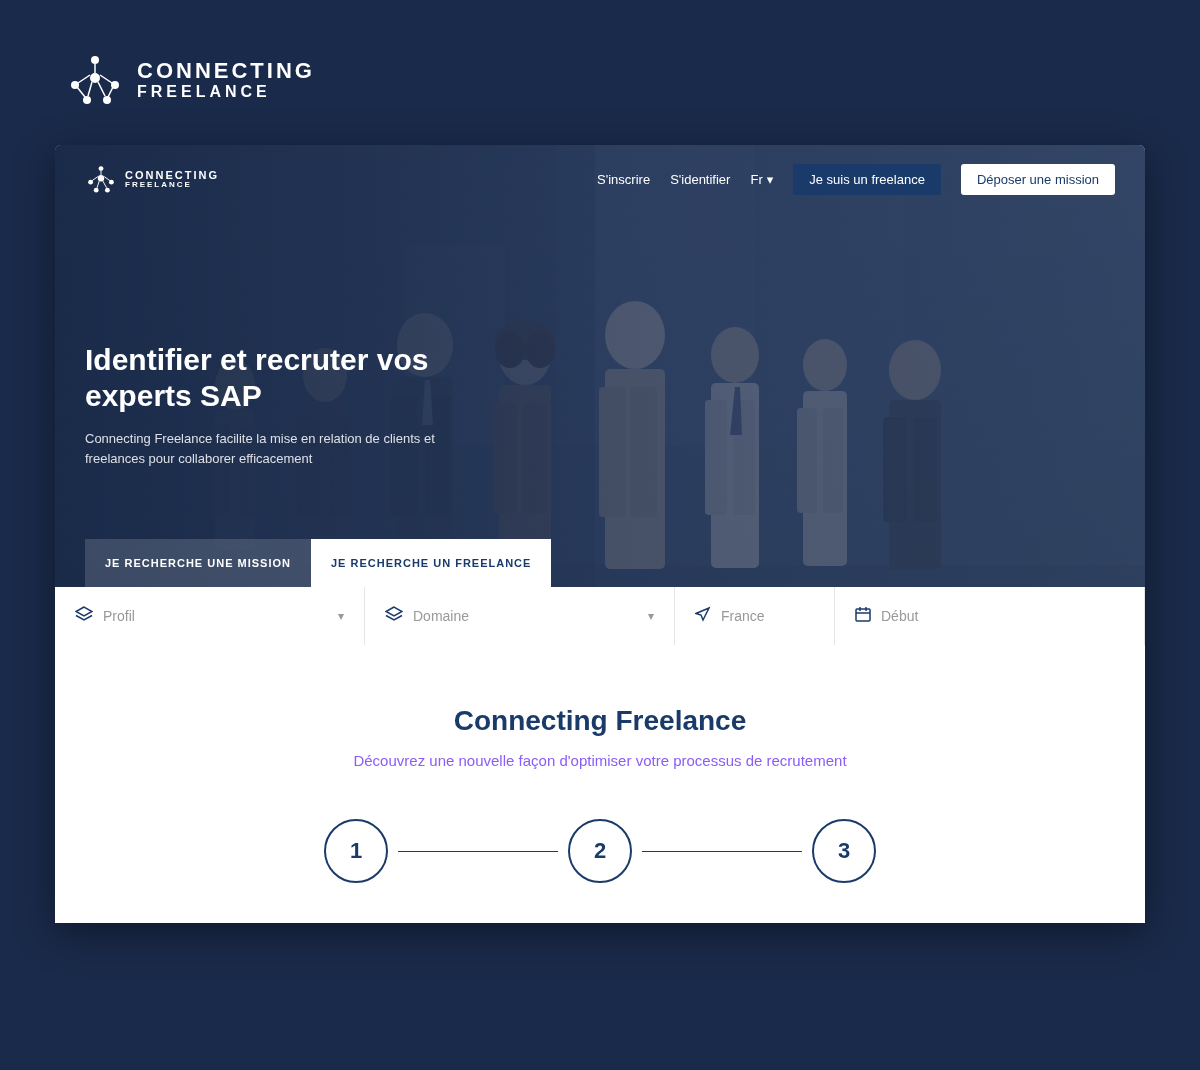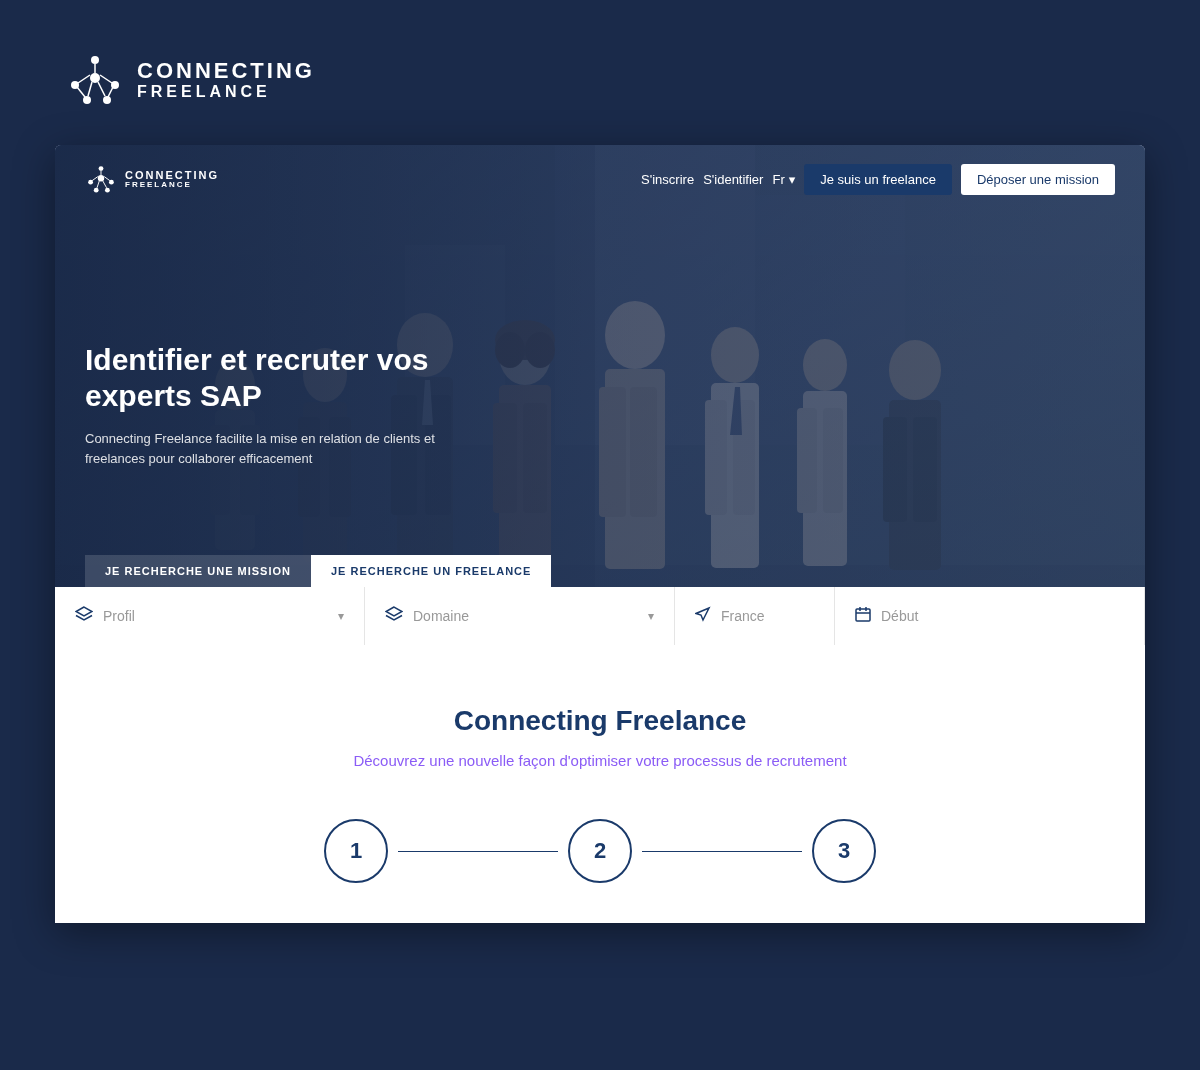--- a/index.html
+++ b/index.html
@@ -103,21 +103,21 @@
     }
     .nav-logo-text .nl2 {
       font-size: 8px;
       font-weight: 700;
       letter-spacing: 2px;
     }
     .nav-spacer { flex: 1; }
     .nav-links {
       display: flex;
       align-items: center;
-      gap: 9px;
+      gap: 20px;
     }
     .nav-link {
       color: white;
       font-size: 13px;
       cursor: pointer;
       text-decoration: none;
     }
     .nav-lang {
       color: white;
       font-size: 13px;
@@ -176,21 +176,21 @@
       left: 0;
       right: 0;
       z-index: 10;
     }
     .search-tabs {
       display: flex;
       gap: 0;
       margin-left: 30px;
     }
     .search-tab {
-      padding: 10px 20px;
+      padding: 18px 20px;
       font-size: 11px;
       font-weight: 600;
       letter-spacing: 1px;
       cursor: pointer;
       border: none;
       background: rgba(255,255,255,0.15);
       color: white;
     }
     .search-tab.active {
       background: white;

